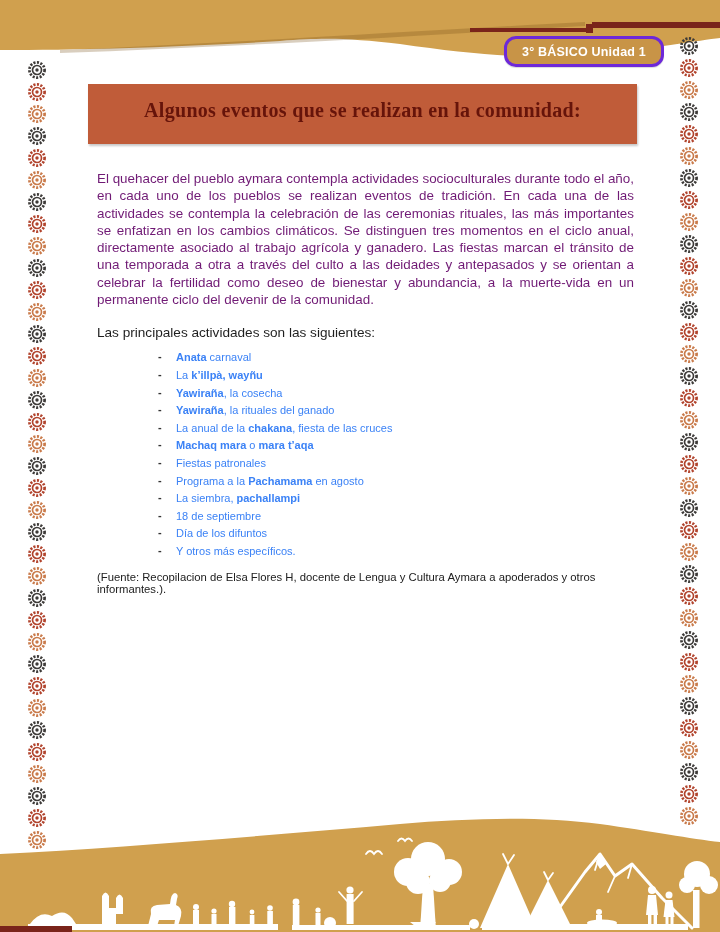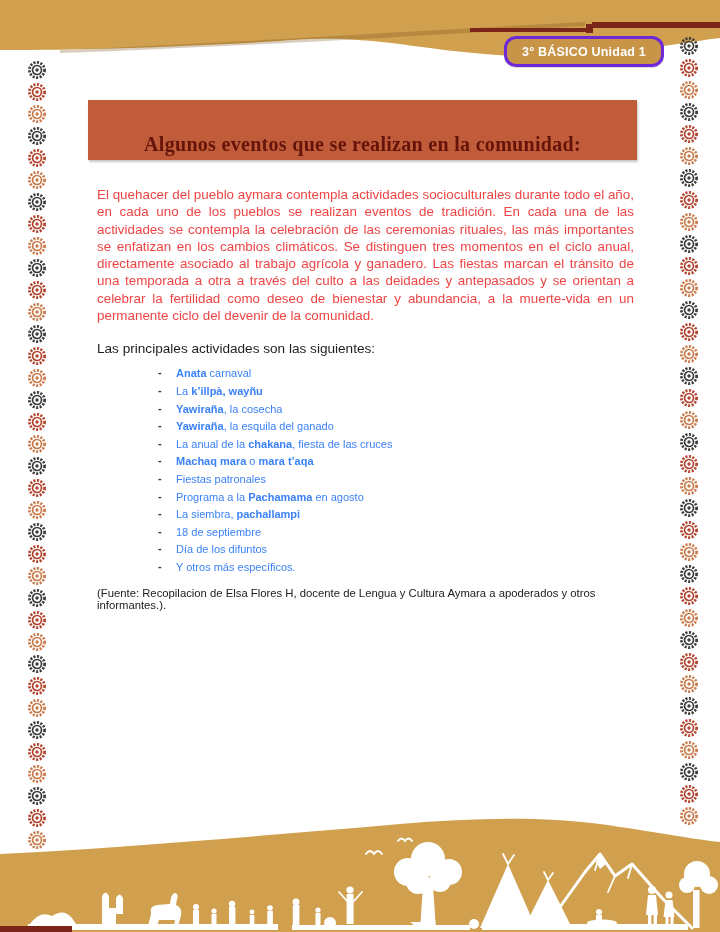--- a/index.html
+++ b/index.html
@@ -23,32 +23,32 @@
   }
   
   .border-col{position:absolute;width:20px;display:flex;flex-direction:column;gap:2px;}
   .border-col svg{display:block;}
   .border-left{left:27px;top:60px;}
   .border-right{left:679px;top:36px;}
   
   .content{position:absolute;left:88px;top:84px;width:549px;}
   .doc-title{font-size:15.2px;font-weight:700;text-align:center;line-height:21px;color:#161616;}
   .banner{
-    margin-top:16px;height:60px;background:var(--banner-bg,#c05c39);
-    display:flex;align-items:flex-end;justify-content:center;
+    height:60px;background:var(--banner-bg,#c05c39);
+    display:flex;align-items:center;justify-content:center;
     box-shadow:1px 2px 2px rgba(0,0,0,.22);
   }
   .banner-text{
     font-family:"Liberation Serif","DejaVu Serif",serif;
     font-size:20px;font-weight:700;color:var(--banner-text,#66140a);
     letter-spacing:.3px;transform:translateY(-4px);
   }
   .paragraph{
     margin:26px 3px 17px 9px;font-size:13.4px;line-height:17.3px;
-    text-align:justify;color:#ef4444;
+    text-align:justify;color:#701a75;
   }
   .list-intro{margin:6px 0 0 9px;font-size:13.6px;}
   ul.activities{list-style:none;margin:9px 0 0 0;padding:0 0 0 52px;}
   ul.activities li{position:relative;font-size:11px;line-height:17.6px;color:#3b82f6;margin-left:36px;}
   ul.activities li::before{content:"-";position:absolute;left:-18px;top:-1px;font-weight:700;color:#333;}
   ul.activities b{font-weight:700;}
   .source-note{margin:10px 0 0 9px;font-size:11.3px;color:#202020;}
   
   .footer-band{position:absolute;left:0;bottom:0;width:720px;height:120px;}
   .gold-fill{fill:var(--gold,#d0a04e);}
@@ -448,21 +448,21 @@
     </div>
 
     <p class="paragraph">El quehacer del pueblo aymara contempla actividades socioculturales durante todo el año, en cada uno de los pueblos se realizan eventos de tradición. En cada una de las actividades se contempla la celebración de las ceremonias rituales, las más importantes se enfatizan en los cambios climáticos. Se distinguen tres momentos en el ciclo anual, directamente asociado al trabajo agrícola y ganadero. Las fiestas marcan el tránsito de una temporada a otra a través del culto a las deidades y antepasados y se orientan a celebrar la fertilidad como deseo de bienestar y abundancia, a la muerte-vida en un permanente ciclo del devenir de la comunidad.</p>
 
     <p class="list-intro">Las principales actividades son las siguientes:</p>
 
     <ul class="activities">
         <li><b>Anata</b><span> carnaval</span></li>
         <li><span>La </span><b>k’illpà, wayñu</b></li>
         <li><b>Yawiraña</b><span>, la cosecha</span></li>
-        <li><b>Yawiraña</b><span>, la esquila del ganado</span></li>
+        <li><b>Yawiraña</b><span>, la rituales del ganado</span></li>
         <li><span>La anual de la </span><b>chakana</b><span>, fiesta de las cruces</span></li>
         <li><b>Machaq mara</b><span> o </span><b>mara t’aqa</b></li>
         <li><span>Fiestas patronales</span></li>
         <li><span>Programa a la </span><b>Pachamama</b><span> en agosto</span></li>
         <li><span>La siembra, </span><b>pachallampi</b></li>
         <li><span>18 de septiembre</span></li>
         <li><span>Día de los difuntos</span></li>
         <li><span>Y otros más específicos.</span></li>
       </ul>
 

